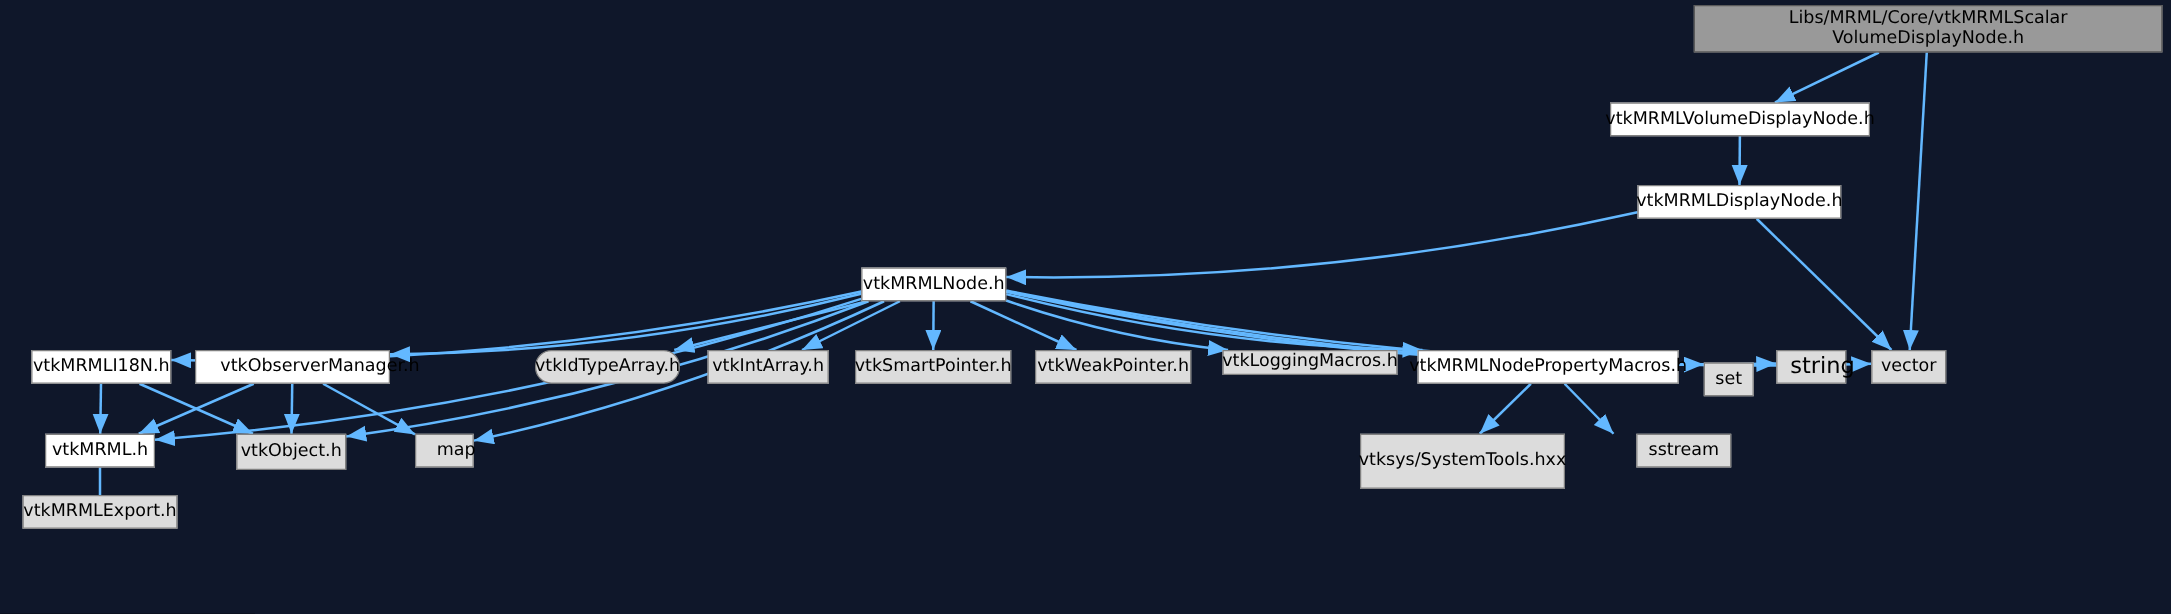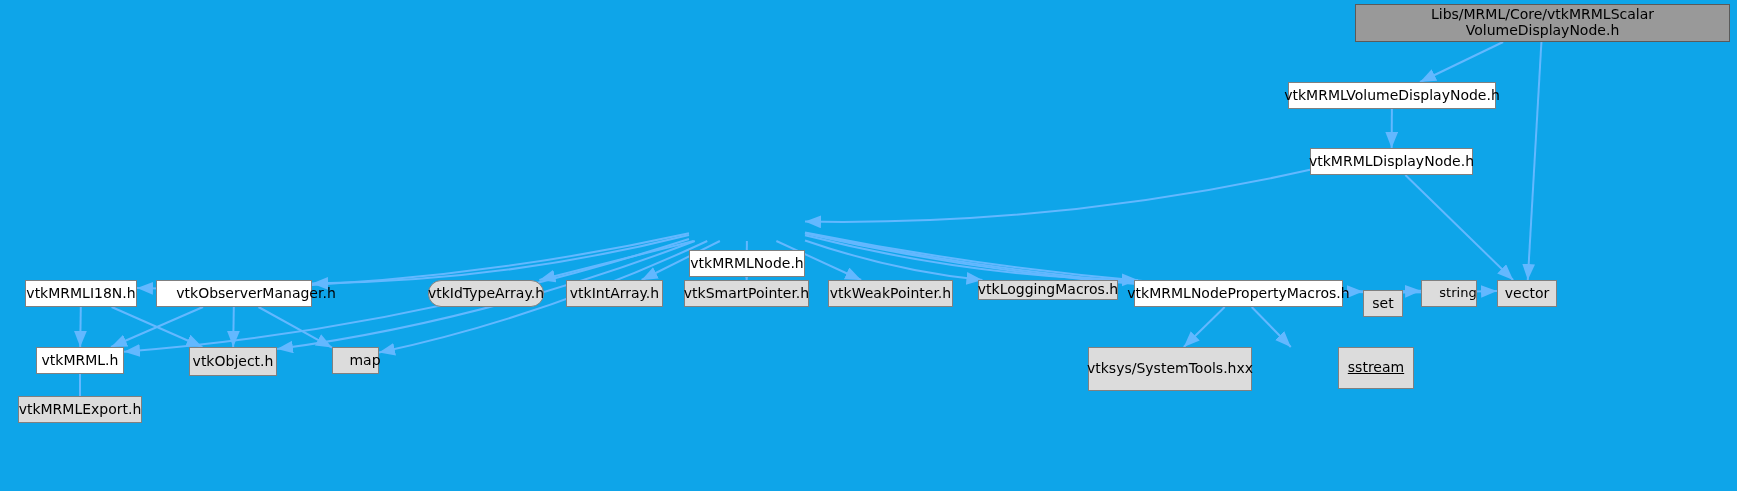--- a/index.html
+++ b/index.html
@@ -1,18 +1,18 @@
 <!DOCTYPE html>
 <html><head>
 <meta charset="utf-8">
 <style>
   html,body{margin:0;padding:0;background:#000;}
   body{width:1737px;height:491px;overflow:hidden;
        font-family:"DejaVu Sans","Liberation Sans",sans-serif;}
-  #graph{position:relative;width:1737px;height:491px;background:#0ea5e9;}
+  #graph{position:relative;width:1737px;height:491px;background:#0f172a;}
   svg#edges{position:absolute;left:0;top:0;width:1737px;height:491px;}
   .node{position:absolute;box-sizing:border-box;display:flex;
         align-items:center;justify-content:center;text-align:center;
         color:#000;line-height:1.12;white-space:pre-line;}
   .node.grey{background:#dcdcdc;border:1px solid #808080;}
   .node.white{background:#fff;border:1px solid #808080;}
   .node.root{background:#999;border:1px solid #5a5a5a;}
 </style>
 </head>
 <body>
@@ -52,32 +52,32 @@
         <path d="M1224.69776119403,307 L1183.80223880597,347" fill="none" stroke="#63b8ff" stroke-width="2" marker-end="url(#arrow)"></path>
         <path d="M1251.69776119403,307 L1290.80223880597,347" fill="none" stroke="#63b8ff" stroke-width="2" marker-end="url(#arrow)"></path>
         <path d="M80,374 L80,412" fill="none" stroke="#63b8ff" stroke-width="2" marker-end="url(#arrow)"></path>
       </g>
   </svg>
   <div id="node-layer">
       <div class="node root" style="left: 1355px; top: 4px; width: 375px; height: 38px; font-size: 14px;">Libs/MRML/Core/vtkMRMLScalar
 VolumeDisplayNode.h</div>
       <div class="node white" style="left: 1288px; top: 82px; width: 208px; height: 27px; font-size: 14px;">vtkMRMLVolumeDisplayNode.h</div>
       <div class="node white" style="left: 1310px; top: 148px; width: 163px; height: 27px; font-size: 14px;">vtkMRMLDisplayNode.h</div>
-      <div class="node white" style="left: 689px; top: 214px; width: 116px; height: 27px; font-size: 14px; margin-top: 36px;">vtkMRMLNode.h</div>
+      <div class="node white" style="left: 689px; top: 214px; width: 116px; height: 27px; font-size: 14px;">vtkMRMLNode.h</div>
       <div class="node white" style="left: 25px; top: 280px; width: 112px; height: 27px; font-size: 14px;">vtkMRMLI18N.h</div>
       <div class="node white" style="left: 156px; top: 280px; width: 156px; height: 27px; font-size: 14px; padding-left: 44px;">vtkObserverManager.h</div>
       <div class="node grey" style="left: 428px; top: 280px; width: 116px; height: 27px; font-size: 14px; border-radius: 13px;">vtkIdTypeArray.h</div>
       <div class="node grey" style="left: 566px; top: 280px; width: 97px; height: 27px; font-size: 14px;">vtkIntArray.h</div>
       <div class="node grey" style="left: 684px; top: 280px; width: 125px; height: 27px; font-size: 14px;">vtkSmartPointer.h</div>
       <div class="node grey" style="left: 828px; top: 280px; width: 125px; height: 27px; font-size: 14px;">vtkWeakPointer.h</div>
       <div class="node grey" style="left: 978px; top: 280px; width: 140px; height: 20px; font-size: 14px;">vtkLoggingMacros.h</div>
       <div class="node white" style="left: 1134px; top: 280px; width: 209px; height: 27px; font-size: 14px;">vtkMRMLNodePropertyMacros.h</div>
       <div class="node grey" style="left: 1363px; top: 290px; width: 40px; height: 27px; font-size: 14px;">set</div>
-      <div class="node grey" style="left: 1421px; top: 280px; width: 56px; height: 27px; font-size: 13px; padding-left: 18px;">string</div>
+      <div class="node grey" style="left: 1421px; top: 280px; width: 56px; height: 27px; font-size: 18px; padding-left: 18px;">string</div>
       <div class="node grey" style="left: 1497px; top: 280px; width: 60px; height: 27px; font-size: 14px;">vector</div>
       <div class="node white" style="left: 36px; top: 347px; width: 88px; height: 27px; font-size: 14px;">vtkMRML.h</div>
       <div class="node grey" style="left: 189px; top: 347px; width: 88px; height: 29px; font-size: 14px;">vtkObject.h</div>
       <div class="node grey" style="left: 332px; top: 347px; width: 47px; height: 27px; font-size: 14px; padding-left: 19px;">map</div>
       <div class="node grey" style="left: 1088px; top: 347px; width: 164px; height: 44px; font-size: 14px;">vtksys/SystemTools.hxx</div>
-      <div class="node grey" style="left: 1338px; top: 347px; width: 76px; height: 42px; font-size: 14px; text-decoration: underline;">sstream</div>
+      <div class="node grey" style="left: 1309px; top: 347px; width: 76px; height: 27px; font-size: 14px;">sstream</div>
       <div class="node grey" style="left: 18px; top: 396px; width: 124px; height: 27px; font-size: 14px;">vtkMRMLExport.h</div>
     </div>
 </div>
 
 </body></html>

